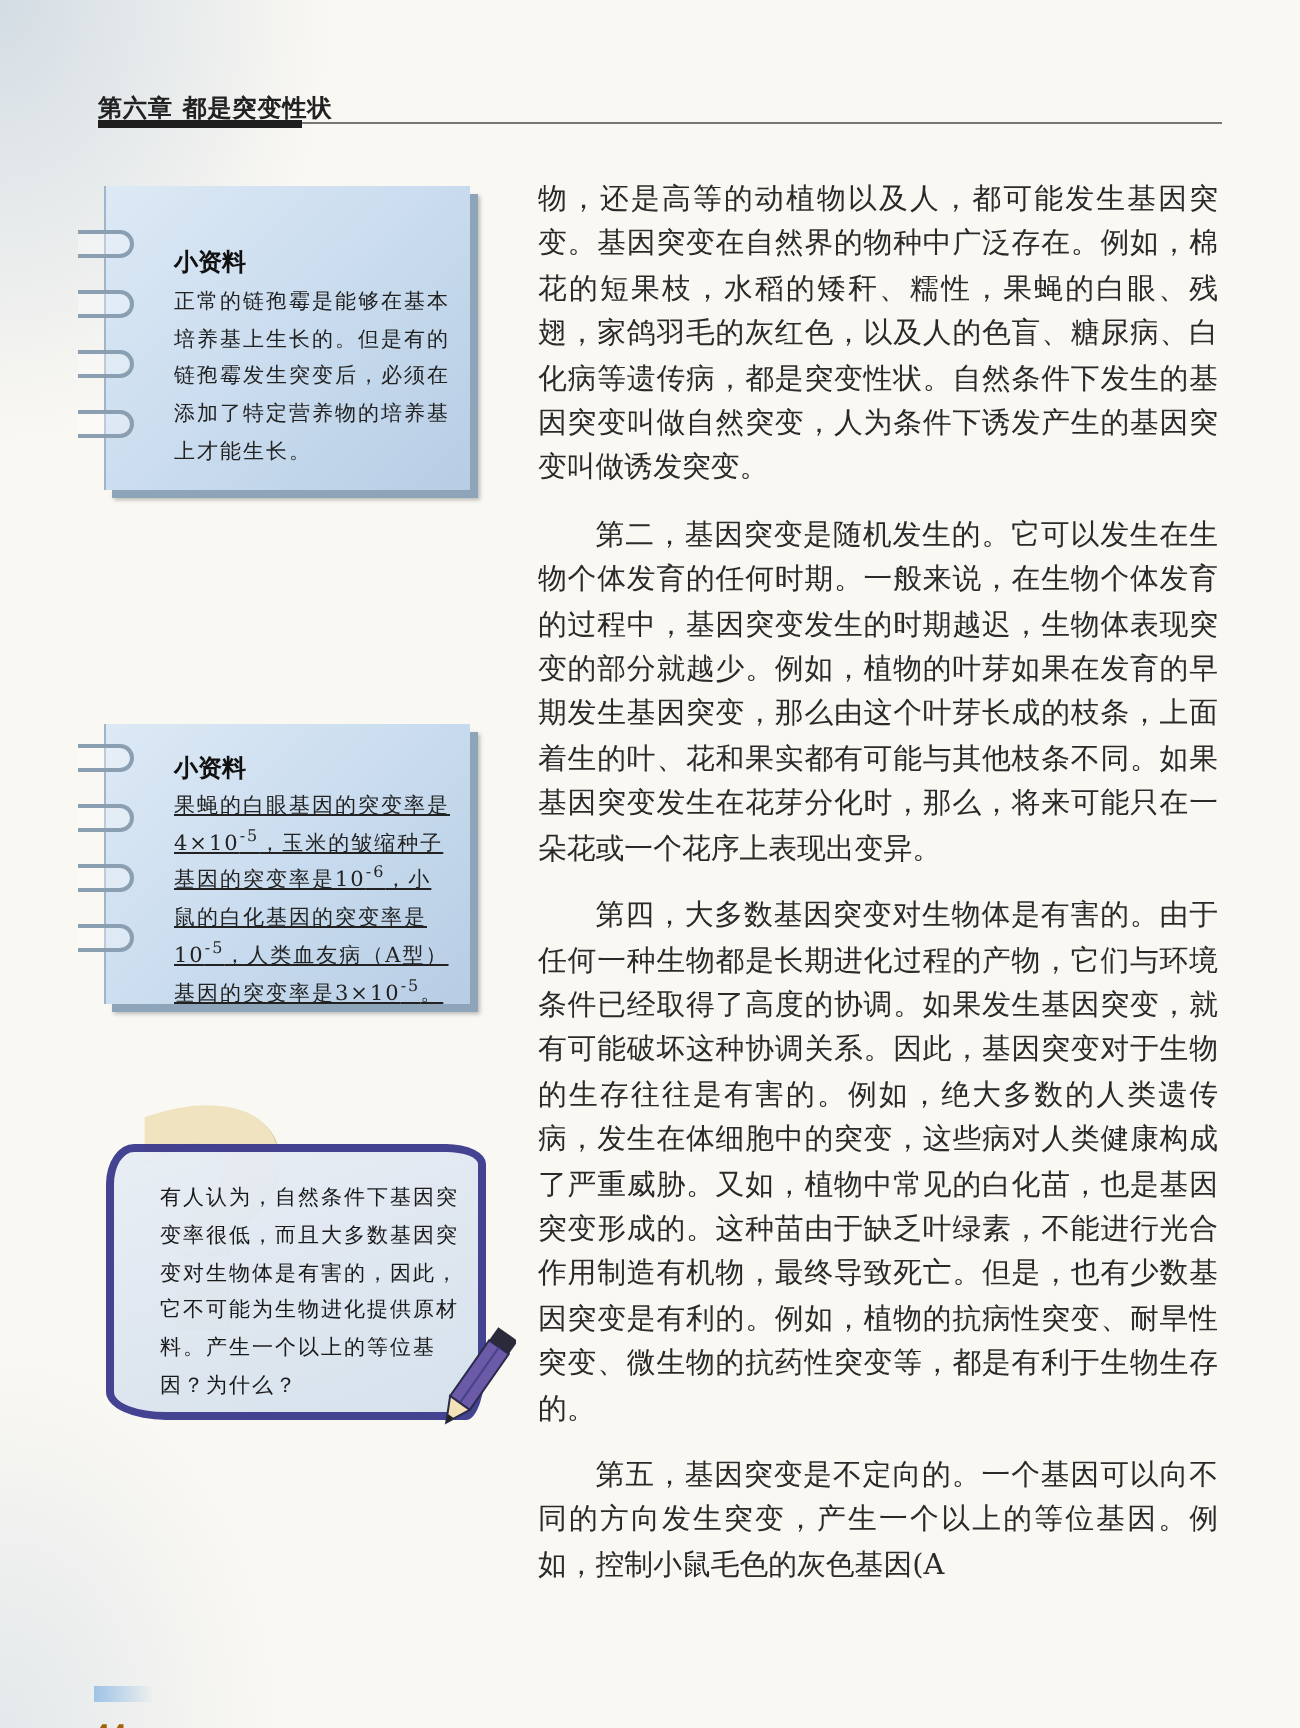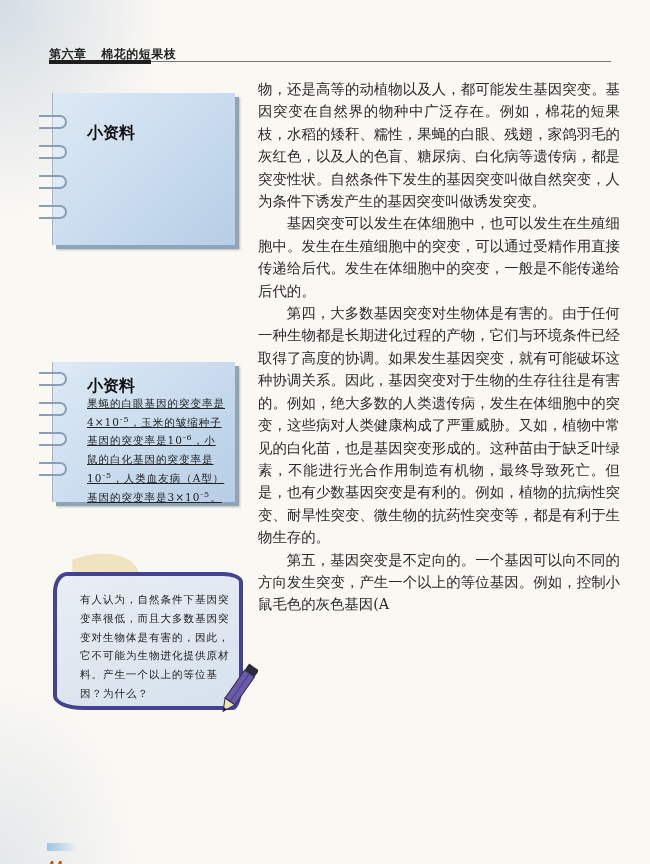--- a/index.html
+++ b/index.html
@@ -14,48 +14,48 @@
     background:
       radial-gradient(ellipse at 0% 0%, rgba(140,170,200,0.35) 0%, rgba(255,255,255,0) 18%),
       radial-gradient(ellipse at 0% 100%, rgba(160,185,210,0.25) 0%, rgba(255,255,255,0) 15%),
       #faf8f3;
   }
   
   .running-head {
     position: absolute; left: 49px; top: 46px;
     font-size: 12px; font-weight: bold; color: #222; letter-spacing: 0.5px;
   }
-  .running-head .chap { margin-right: 10px; }
+  .running-head .chap { }
   .rule-thick { position: absolute; left: 49px; top: 60px; width: 102px; height: 4px; background: #1e1e1e; }
   .rule-thin { position: absolute; left: 151px; top: 61px; width: 460px; height: 1px; background: #777; }
 
   
   .body-text {
     position: absolute; left: 258px; top: 78px; width: 362px;
     font-size: 14.4px; line-height: 22.4px; color: #2a2a2a;
     text-align: justify;
   }
-  .body-text p { margin: 0; text-indent: 2em; }
+  .body-text p { margin: 11px; text-indent: 2em; }
   .body-text p.cont { text-indent: 0; }
   sup { font-size: 8px; line-height: 0; }
 
   
   .note-card {
     position: absolute; left: 52px; width: 182px;
     background: linear-gradient(135deg, #dde9f5 0%, #c8dbee 55%, #b7cde4 100%);
     box-shadow: 4px 4px 0 #8ea4b8, 5px 5px 2px rgba(0,0,0,0.25);
     border-left: 1px solid #9fb5c9;
   }
   .note-card .rings { position: absolute; left: -14px; top: 22px; }
   .ring {
     width: 26px; height: 10px; margin-bottom: 16px;
     border: 2px solid #8a9fb2; border-radius: 0 10px 10px 0; border-left: none;
     background: rgba(255,255,255,0.3);
   }
-  .note-card .title { position: absolute; left: 34px; font-size: 16px; font-weight: bold; color: #111; }
+  .note-card .title { position: absolute; left: 34px; font-size: 12px; font-weight: bold; color: #111; }
   .note-card .content {
     position: absolute; left: 34px; width: 140px;
     font-size: 10.5px; line-height: 18.7px; color: #222; letter-spacing: 1px;
   }
   .note-1 { top: 93px; height: 152px; }
   .note-1 .title { top: 30px; }
   .note-1 .content { top: 49px; }
   .note-2 { top: 362px; height: 140px; }
   .note-2 .title { top: 14px; }
   .note-2 .content { top: 32px; text-decoration: underline; }
@@ -88,33 +88,34 @@
     background: linear-gradient(90deg, #9fc3e6, rgba(159,195,230,0));
   }
 </style>
 </head>
 <body>
 
 <div class="page-bg"></div>
 
 <div class="running-head">
   <span class="chap">第六章</span>
-  <span>棉花的短果枝</span>
+  <span>都是突变性状</span>
 </div>
 <div class="rule-thick"></div>
 <div class="rule-thin"></div>
 
 <div class="note-card note-1">
   <div class="rings">
     <div class="ring"></div>
       <div class="ring"></div>
       <div class="ring"></div>
       <div class="ring"></div>
   </div>
   <div class="title">小资料</div>
+  <div class="content">正常的链孢霉是能够在基本培养基上生长的。但是有的链孢霉发生突变后，必须在添加了特定营养物的培养基上才能生长。</div>
 </div>
 
 <div class="note-card note-2">
   <div class="rings" style="top:10px">
     <div class="ring"></div>
       <div class="ring"></div>
       <div class="ring"></div>
       <div class="ring"></div>
   </div>
   <div class="title">小资料</div>
@@ -129,20 +130,20 @@
     <rect x="14" y="2" width="12" height="8" fill="#2a2a3a"></rect>
     <rect x="14" y="10" width="12" height="34" fill="#6a5aa8" stroke="#2a2a4a" stroke-width="1"></rect>
     <line x1="20" y1="10" x2="20" y2="44" stroke="#4b3f88" stroke-width="1"></line>
     <polygon points="14,44 26,44 20,56" fill="#f3e2b8" stroke="#2a2a4a" stroke-width="1"></polygon>
     <polygon points="18.5,52 21.5,52 20,56" fill="#222"></polygon>
   </g>
 </svg>
 
 <div class="body-text">
   <p class="cont">物，还是高等的动植物以及人，都可能发生基因突变。基因突变在自然界的物种中广泛存在。例如，棉花的短果枝，水稻的矮秆、糯性，果蝇的白眼、残翅，家鸽羽毛的灰红色，以及人的色盲、糖尿病、白化病等遗传病，都是突变性状。自然条件下发生的基因突变叫做自然突变，人为条件下诱发产生的基因突变叫做诱发突变。</p>
-  <p>基因突变可以发生在体细胞中，也可以发生在生殖细胞中。发生在生殖细胞中的突变，可以通过受精作用直接传递给后代。发生在体细胞中的突变，一般是不能传递给后代的。</p>
+  <p>第二，基因突变是随机发生的。它可以发生在生物个体发育的任何时期。一般来说，在生物个体发育的过程中，基因突变发生的时期越迟，生物体表现突变的部分就越少。例如，植物的叶芽如果在发育的早期发生基因突变，那么由这个叶芽长成的枝条，上面着生的叶、花和果实都有可能与其他枝条不同。如果基因突变发生在花芽分化时，那么，将来可能只在一朵花或一个花序上表现出变异。</p>
   <p>第四，大多数基因突变对生物体是有害的。由于任何一种生物都是长期进化过程的产物，它们与环境条件已经取得了高度的协调。如果发生基因突变，就有可能破坏这种协调关系。因此，基因突变对于生物的生存往往是有害的。例如，绝大多数的人类遗传病，发生在体细胞中的突变，这些病对人类健康构成了严重威胁。又如，植物中常见的白化苗，也是基因突变形成的。这种苗由于缺乏叶绿素，不能进行光合作用制造有机物，最终导致死亡。但是，也有少数基因突变是有利的。例如，植物的抗病性突变、耐旱性突变、微生物的抗药性突变等，都是有利于生物生存的。</p>
   <p><span>第五，基因突变是不定向的。一个基因可以向不同的方向发生突变，产生一个以上的等位基因。例如，控制小鼠毛色的灰色基因(A</span></p>
 
 </div>
 
 <div class="page-number">44</div>
 <div class="page-number-bar"></div>
 
 </body></html>

